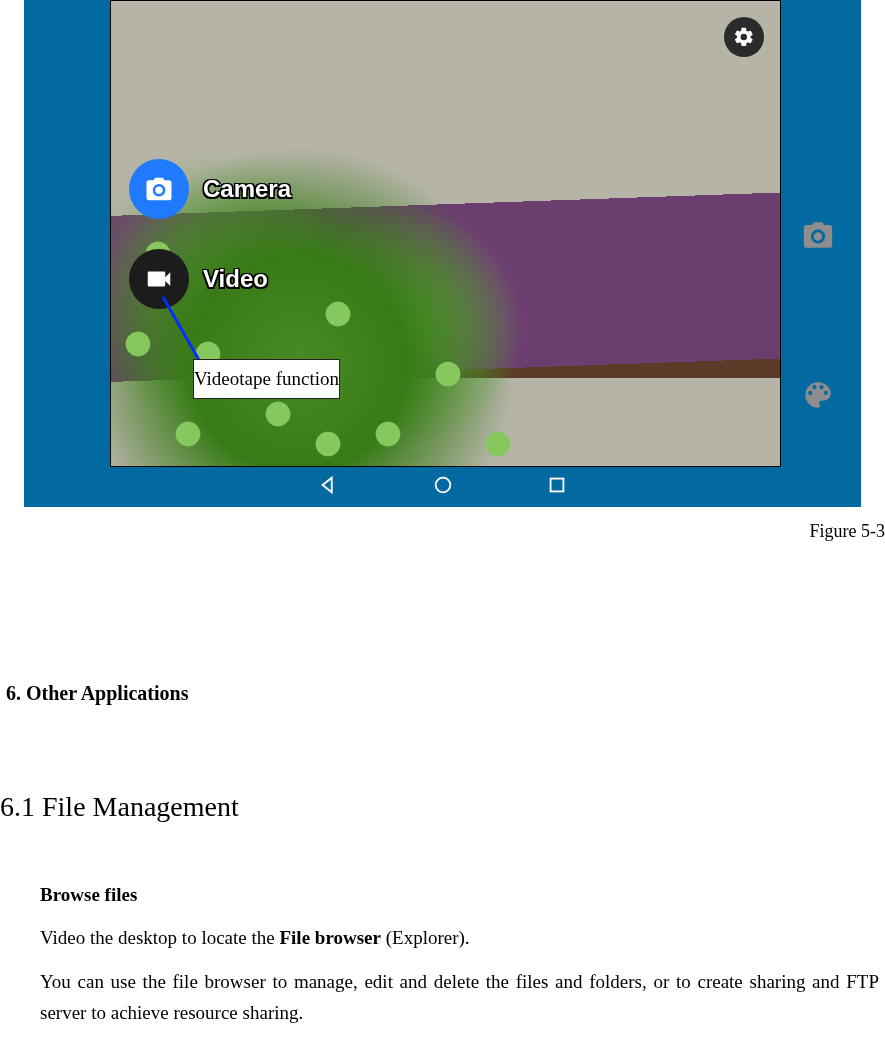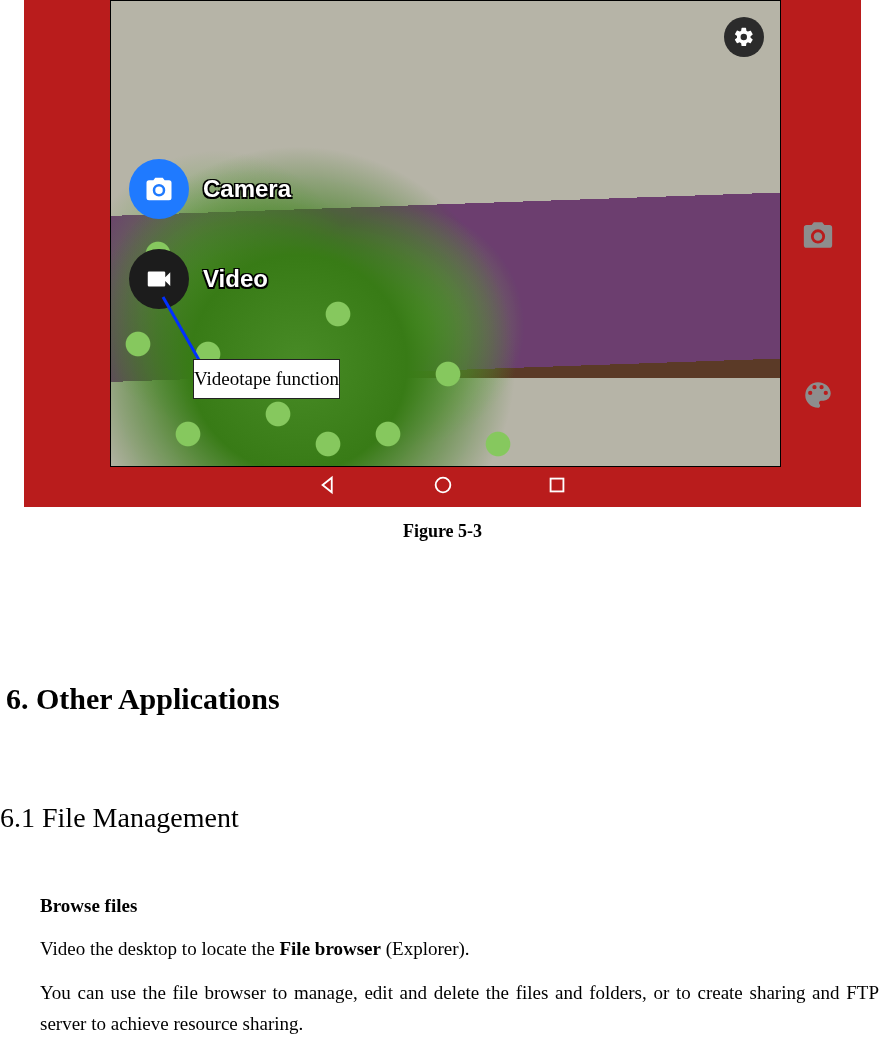--- a/index.html
+++ b/index.html
@@ -10,21 +10,21 @@
     width: 885px;
   }
 
   .page {
     padding: 0 0 40px 0;
   }
 
   
   .device-frame {
     margin: 0 24px 14px 24px;
-    background: #b91c1c;
+    background: #0369a1;
     position: relative;
     height: 507px;
   }
 
   .photo-area {
     position: absolute;
     left: 86px;
     top: 0;
     width: 671px;
     height: 467px;
@@ -152,27 +152,27 @@
     display: flex;
     align-items: center;
     justify-content: center;
     gap: 92px;
   }
   .navbar .nav-btn svg { width: 22px; height: 22px; fill: none; stroke: #fff; stroke-width: 2; }
   .navbar .nav-btn.square svg { fill: none; }
 
   
   .caption {
-    text-align: center;
-    font-weight: 700;
+    text-align: right;
+    font-weight: 400;
     font-size: 18px;
     margin-bottom: 140px;
   }
   h1.section {
-    font-size: 30px;
+    font-size: 20px;
     font-weight: 700;
     margin: 0 0 86px 0;
     padding-left: 6px;
   }
   h2.subsection {
     font-size: 28px;
     font-weight: 400;
     margin: 0 0 56px 0;
   }
   .body-block {

